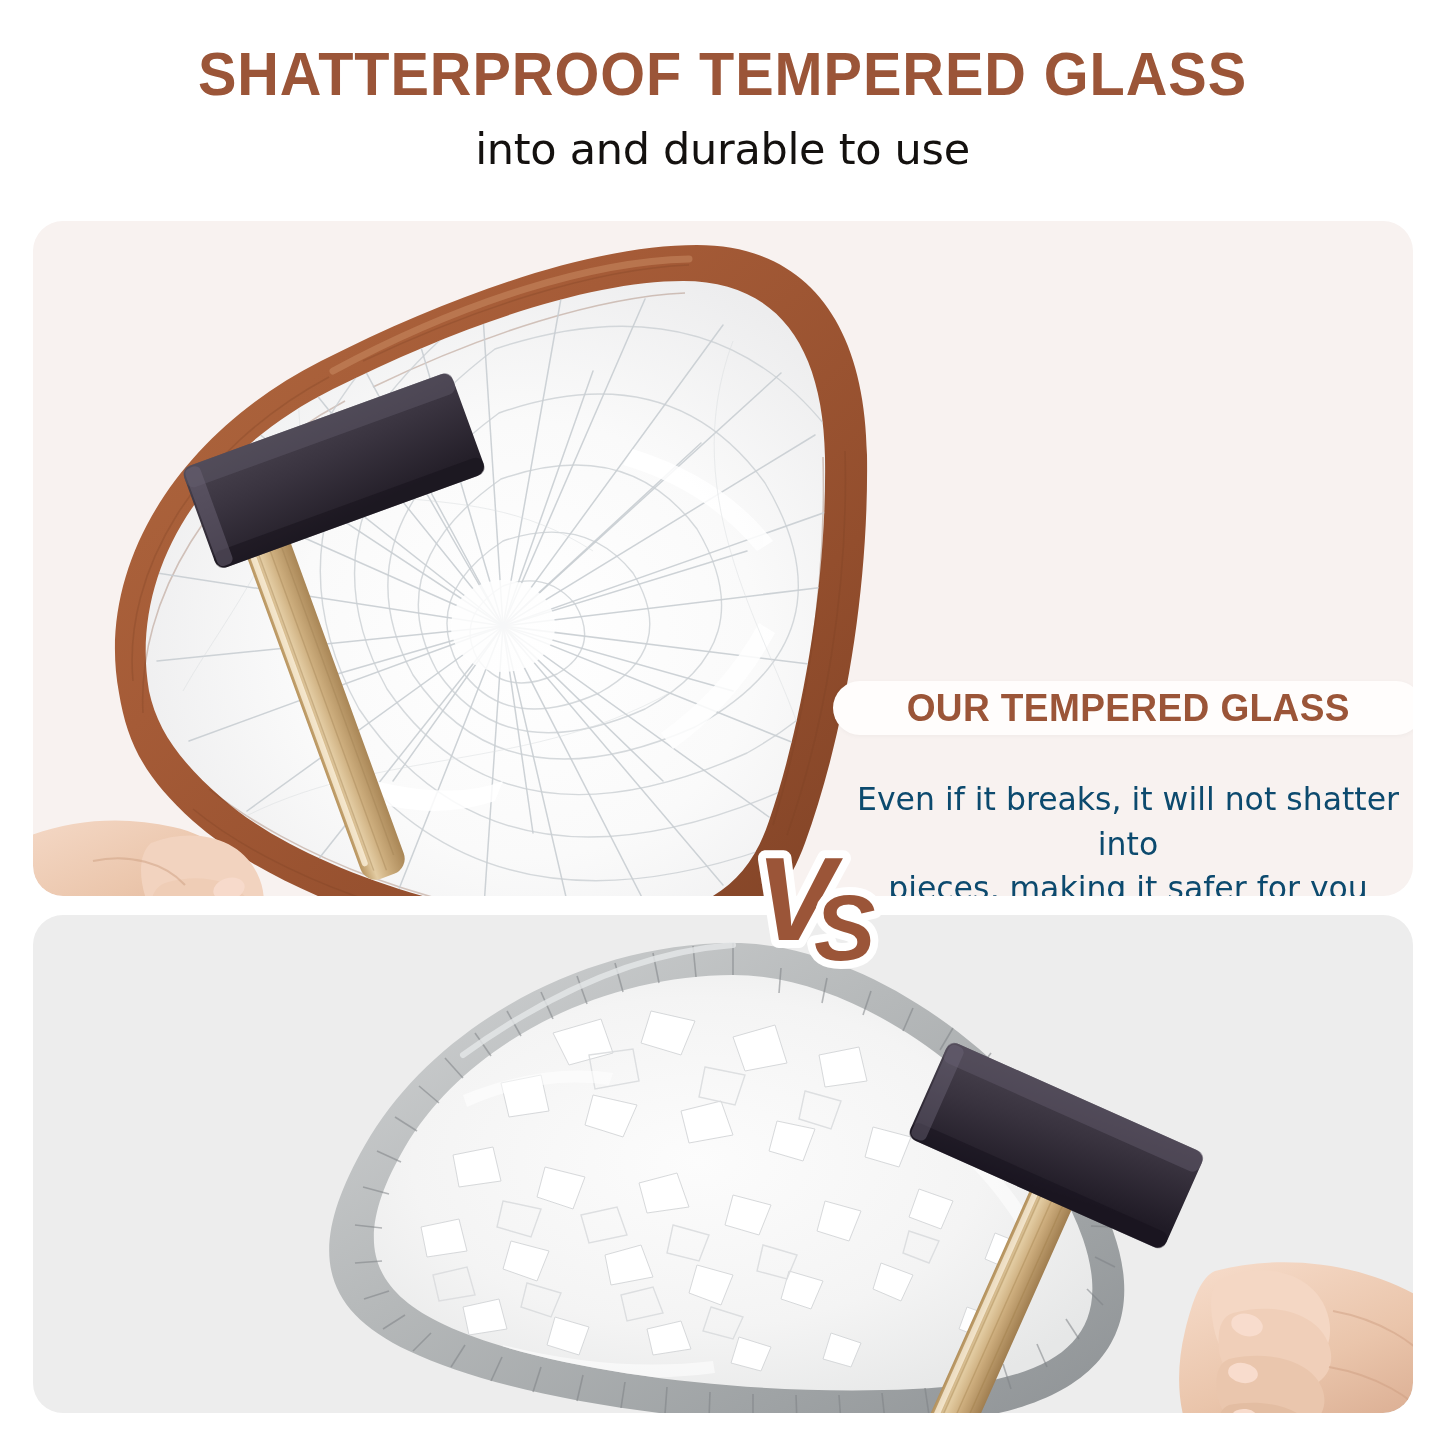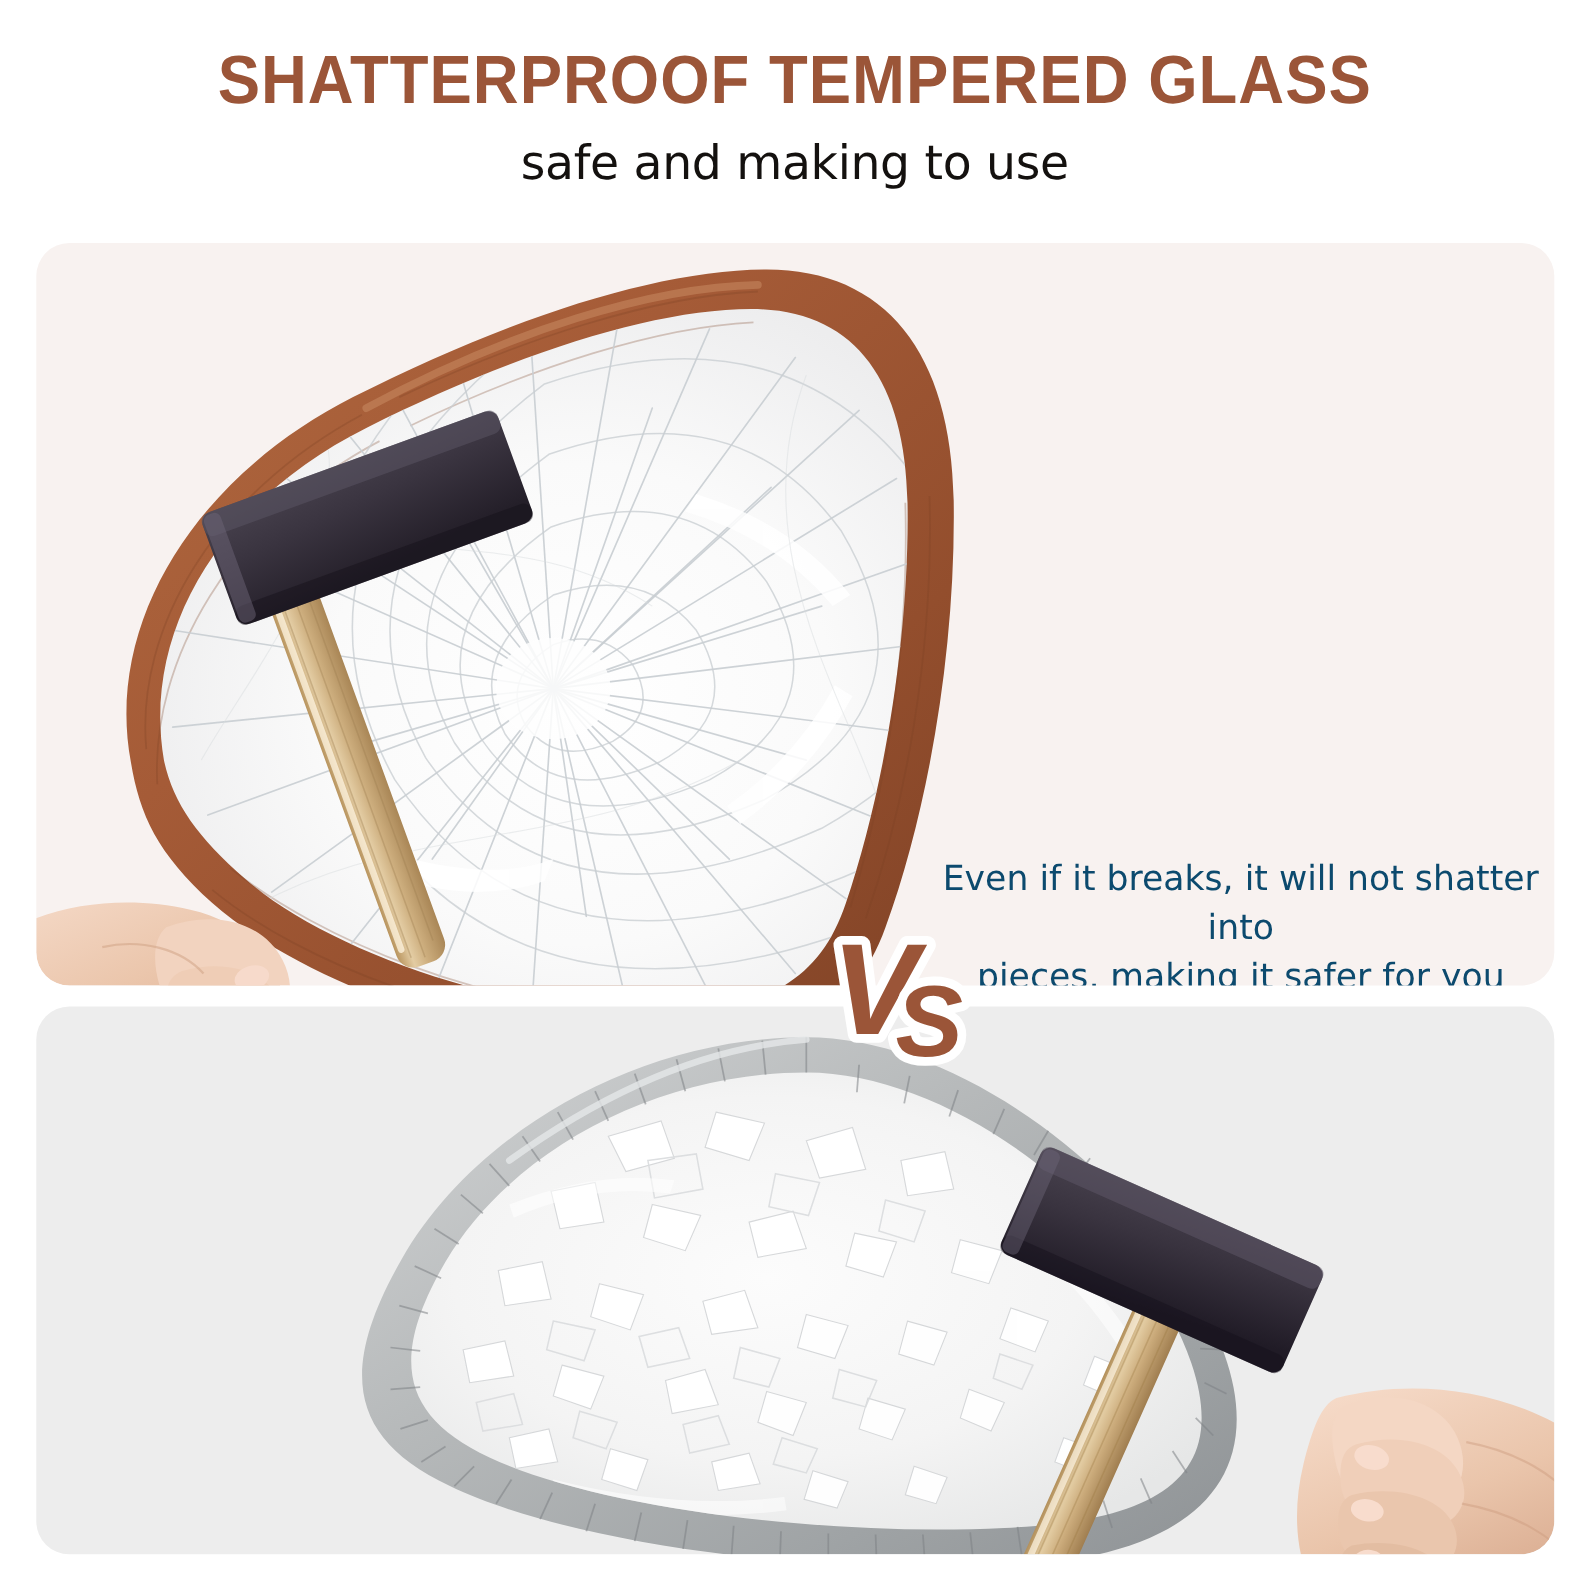--- a/index.html
+++ b/index.html
@@ -115,21 +115,21 @@
 
   #stage-top   { left: 0; top: 0; width: 1380px; height: 675px; }
   #stage-bottom{ left: 0; top: 0; width: 1380px; height: 498px; }
 </style>
 </head>
 <body>
 
 <div id="page">
 
   <div class="headline">SHATTERPROOF TEMPERED GLASS</div>
-  <div class="subhead">safe and making to use</div>
+  <div class="subhead">into and durable to use</div>
 
   <div class="panel" id="panel-top">
 
     <div class="stage" id="stage-top">
       <svg viewBox="0 0 1380 675" preserveAspectRatio="none" aria-hidden="true">
         <defs>
           <linearGradient id="woodG" x1="0" y1="0" x2="1" y2="1">
             <stop offset="0%" stop-color="#B0693F"></stop>
             <stop offset="35%" stop-color="#A55B37"></stop>
             <stop offset="70%" stop-color="#934E2D"></stop>
@@ -311,20 +311,23 @@
             <g stroke="#CE9F82" stroke-opacity="0.5" stroke-width="2" fill="none">
               <path d="M60 640 C 96 632 132 642 152 664"></path>
               <path d="M36 690 C 74 682 110 690 132 710"></path>
               <path d="M24 742 C 60 736 96 744 116 762"></path>
             </g>
           </g>
         </g>
       </svg>
     </div>
 
+    <div class="pill" id="pill-ours">
+      <span class="pill-label">OUR TEMPERED GLASS</span>
+    </div>
     <div class="body-copy" id="copy-ours">Even if it breaks, it will not shatter into
 pieces, making it safer for you
 and your family to use</div>
   </div>
 
   <div class="panel" id="panel-bottom">
 
     <div class="stage" id="stage-bottom">
       <svg viewBox="0 0 1380 498" preserveAspectRatio="none" aria-hidden="true">
         <defs>

